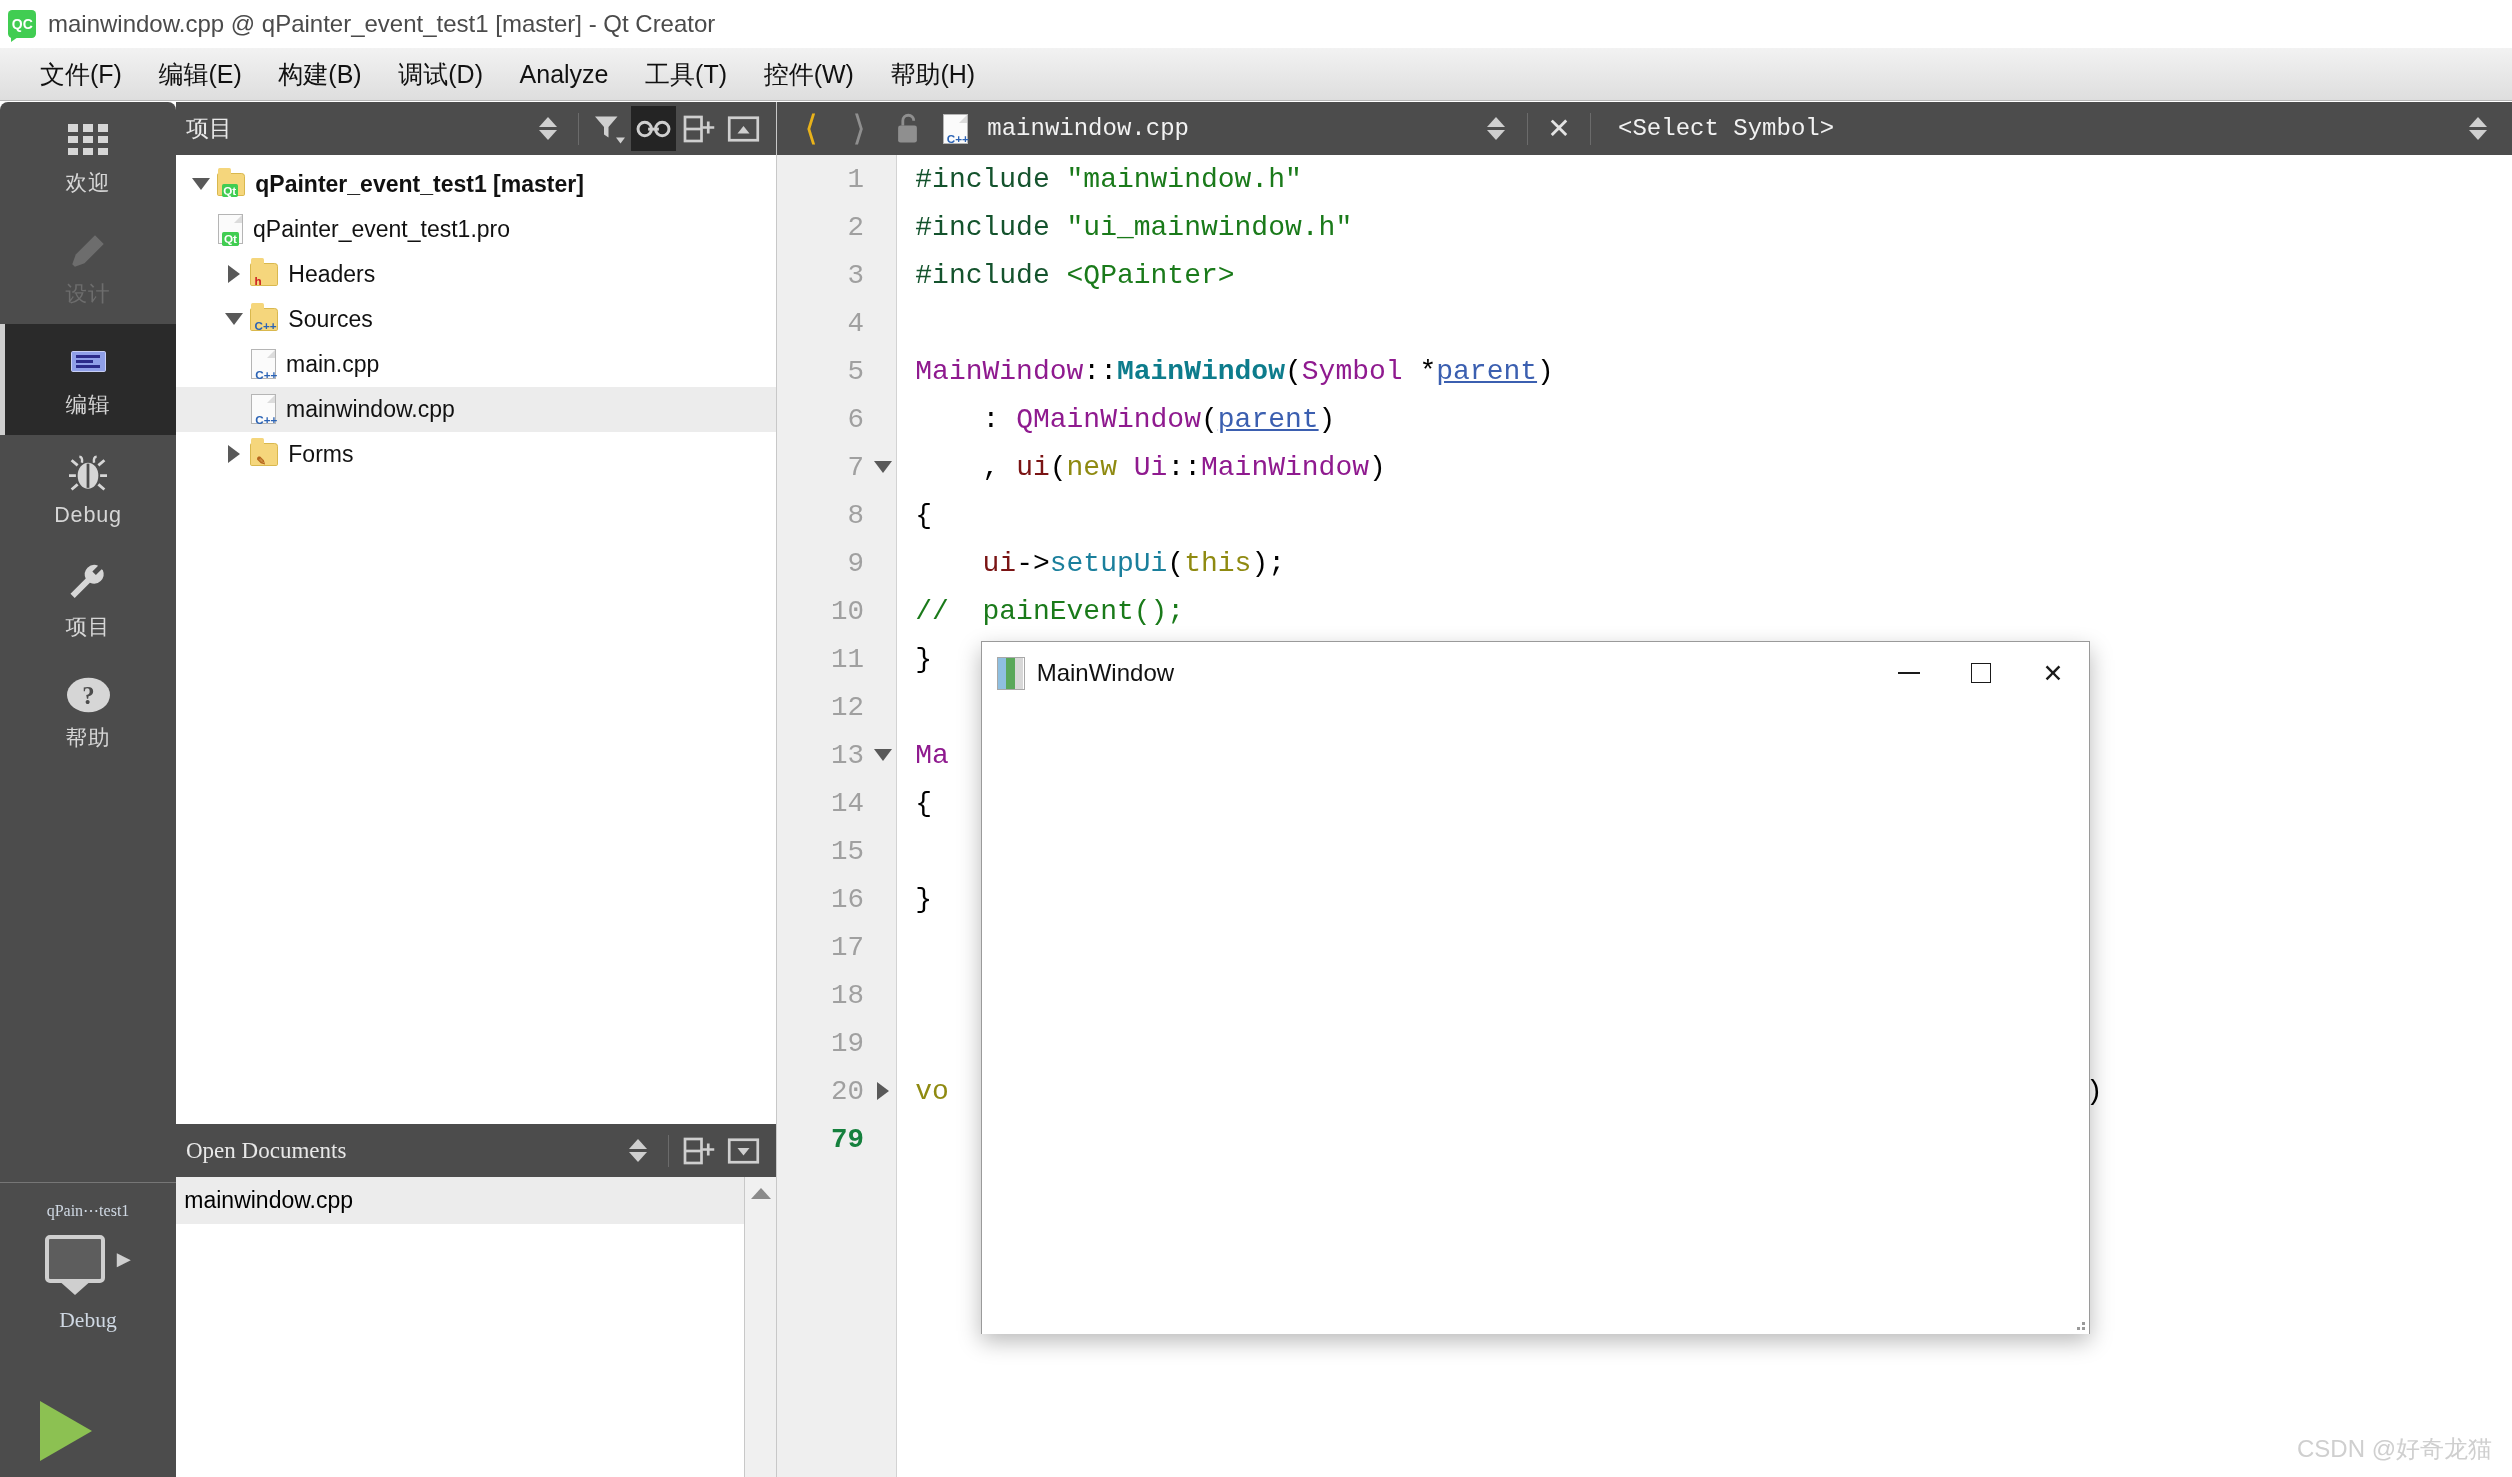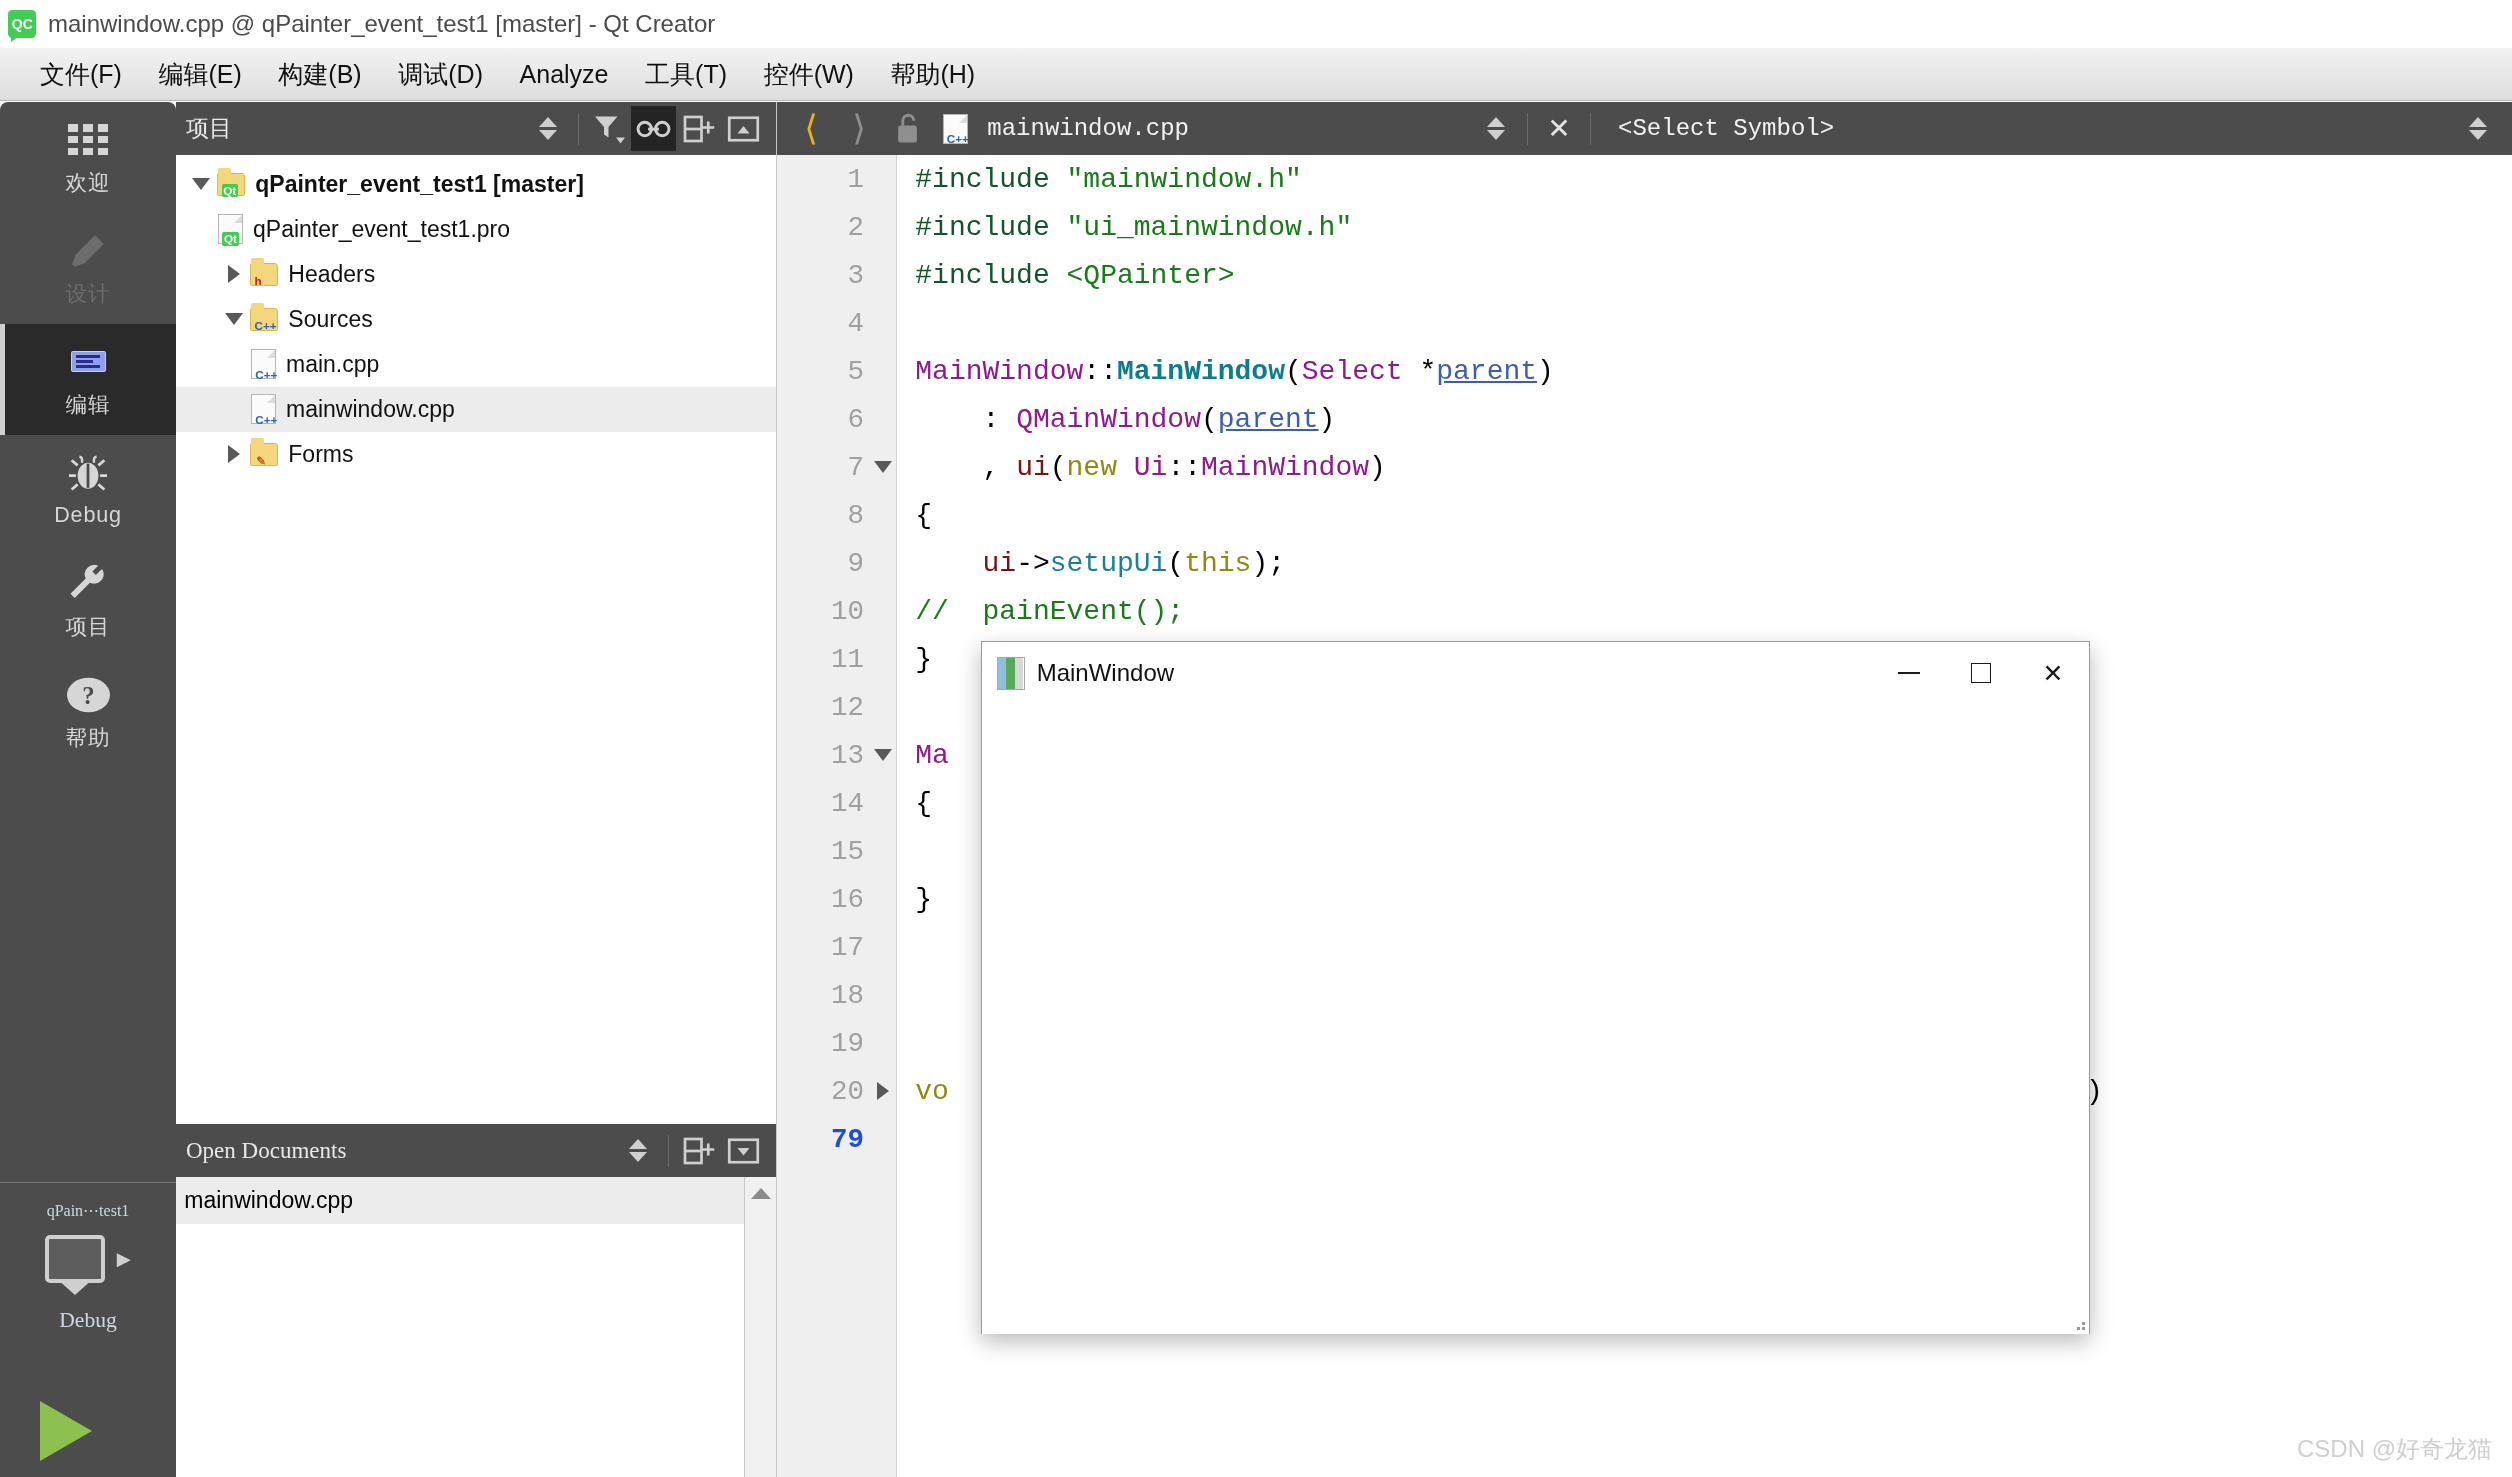--- a/index.html
+++ b/index.html
@@ -172,21 +172,21 @@
   .spacer { flex: 1 1 auto; }
 
   .codearea { position: relative; height: 1323px; background: #ffffff; overflow: hidden; }
   .gutter { position: absolute; left: 0; top: 0; width: 120px; height: 100%;
             background: #efefef; border-right: 0.8px solid #d3d3d3; }
   .code-lines { position: absolute; left: 0; top: 0; width: 100%;
                 font-family: "Liberation Mono", monospace; font-size: 28px; }
   .cl { display: flex; height: 48px; align-items: center; }
   .ln { width: 92px; text-align: right; color: #a0a0a0; font-size: 27.5px;
         padding-right: 5px; flex: 0 0 auto; }
-  .ln.total { color: #1d4ed8; font-weight: bold; }
+  .ln.total { color: #15803d; font-weight: bold; }
   .fold { width: 28px; flex: 0 0 auto; display: flex; align-items: center;
           justify-content: center; }
   .ctext { padding-left: 18.3px; white-space: pre; }
 
   
   .pre  { color: #14532d; }
   .str  { color: #1a7a1a; }
   .cls  { color: #8f1a8f; }
   .fn   { color: #0d7c8c; font-weight: bold; }
   .fn2  { color: #1a7f9c; }
@@ -517,21 +517,21 @@
             <span class="ctext"><span class="pre">#include </span><span class="str">&lt;QPainter&gt;</span></span>
           </div>
           <div class="cl">
             <span class="ln">4</span>
             <span class="fold"></span>
             <span class="ctext"></span>
           </div>
           <div class="cl">
             <span class="ln">5</span>
             <span class="fold"></span>
-            <span class="ctext"><span class="cls">MainWindow</span><span class="pun">::</span><span class="fn">MainWindow</span><span class="pun">(</span><span class="cls">Select</span><span class="pun"> *</span><span class="var">parent</span><span class="pun">)</span></span>
+            <span class="ctext"><span class="cls">MainWindow</span><span class="pun">::</span><span class="fn">MainWindow</span><span class="pun">(</span><span class="cls">Symbol</span><span class="pun"> *</span><span class="var">parent</span><span class="pun">)</span></span>
           </div>
           <div class="cl">
             <span class="ln">6</span>
             <span class="fold"></span>
             <span class="ctext"><span class="pun">    : </span><span class="cls">QMainWindow</span><span class="pun">(</span><span class="var">parent</span><span class="pun">)</span></span>
           </div>
           <div class="cl">
             <span class="ln">7</span>
             <span class="fold">
               <i class="tri-d"></i>

